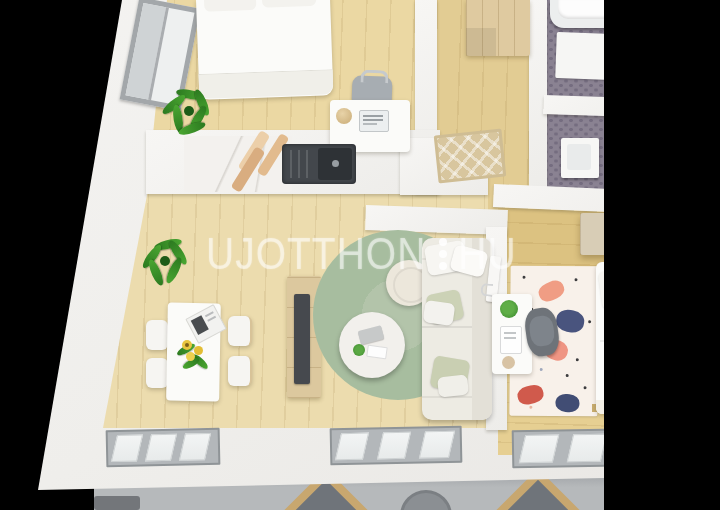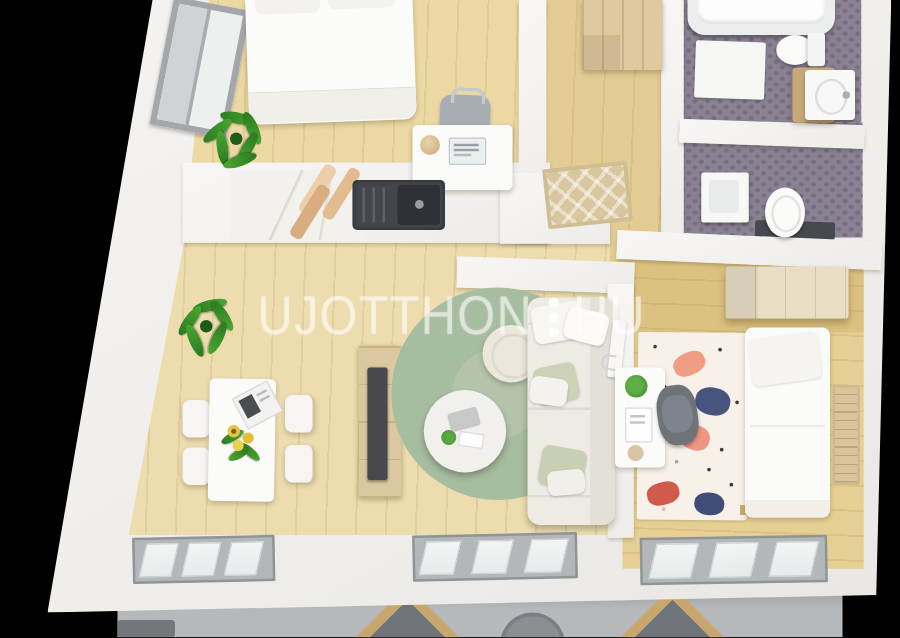--- a/index.html
+++ b/index.html
@@ -1,16 +1,16 @@
 <!DOCTYPE html>
 <html><head>
 <meta charset="utf-8">
 <style>
   html,body{margin:0;padding:0;background:#000;}
-  #stage{position:relative;width:720px;height:510px;background:#000;overflow:hidden;
+  #stage{position:relative;width:604px;height:510px;background:#000;overflow:hidden;
          font-family:"Liberation Sans",sans-serif;}
   .abs{position:absolute;}
   
   #slab{position:absolute;left:0;top:0;width:720px;height:510px;
         background:linear-gradient(150deg,#f4f3f1 0%,#efeeeb 55%,#e9e7e4 100%);
         clip-path:polygon(122px 0,713px 0,701px 476px,38px 490px);}
   .wall{position:absolute;background:linear-gradient(150deg,#f7f6f4,#edecE9);
         box-shadow:0 2px 3px rgba(40,35,20,.22);}
   
   .wood{position:absolute;}

